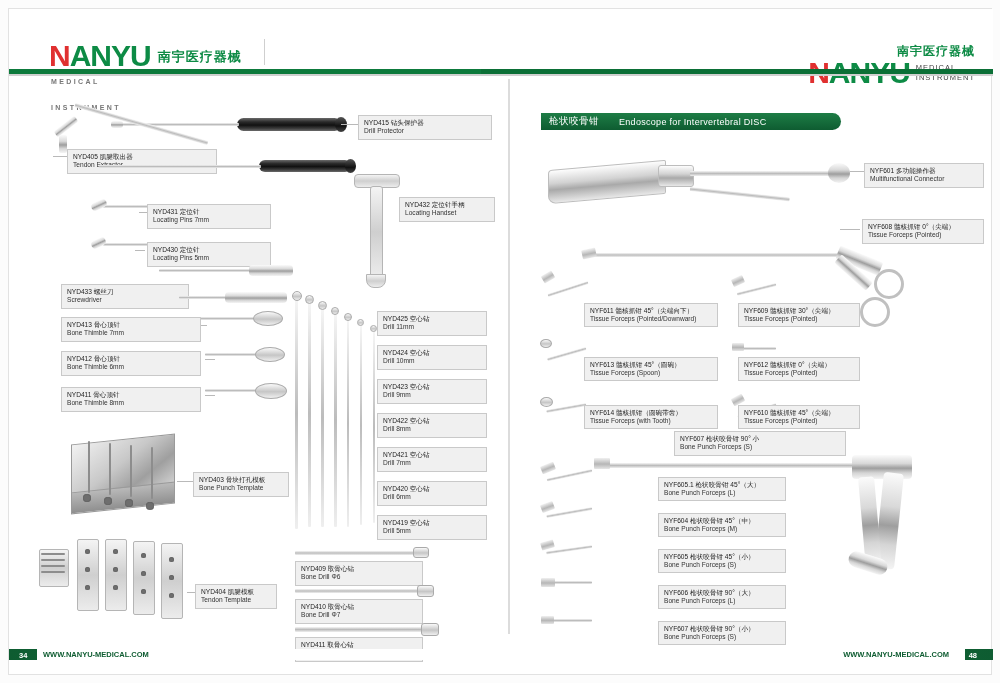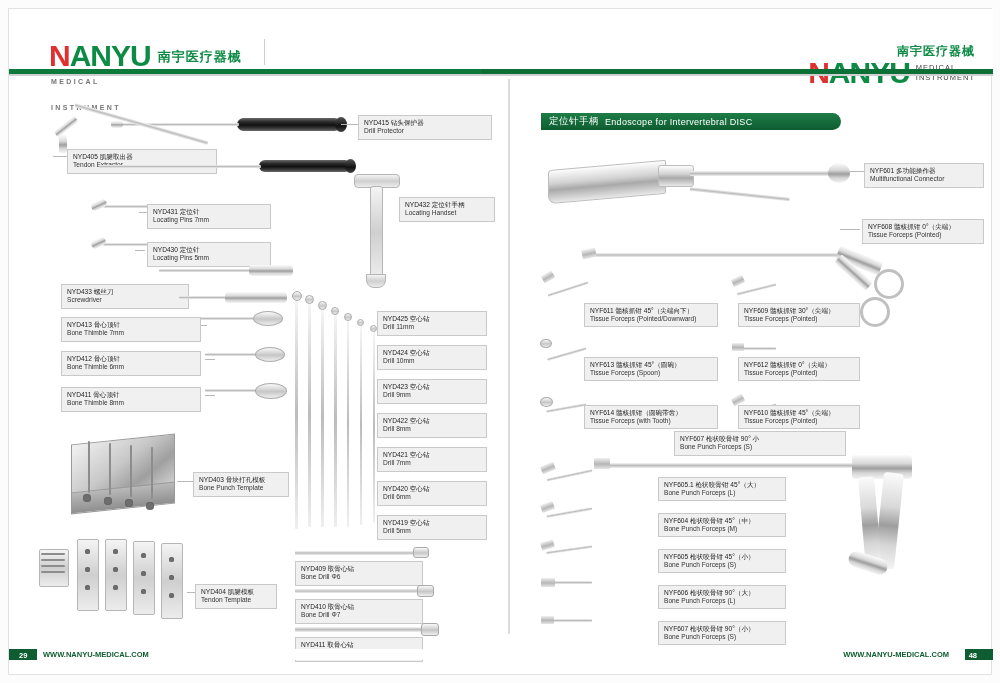--- a/index.html
+++ b/index.html
@@ -93,21 +93,21 @@
   .sec-title {
     position:absolute; left:31px; top:34px;
     width:300px; height:17px;
     background:linear-gradient(to bottom,#1e7d46,#0e5c31);
     border-radius:0 9px 9px 0;
     display:flex; align-items:center;
     padding-left:8px;
     color:#fff;
   }
   .sec-title .cn { font-size:9.5px; letter-spacing:0.5px; }
-  .sec-title .en { font-size:9px; margin-left:6px; letter-spacing:0.3px; }
+  .sec-title .en { font-size:9px; margin-left:20px; letter-spacing:0.3px; }
 
   
   .lbl {
     position:absolute;
     background:#f0f0f0;
     border:1px solid #c9c9c9;
     font-size:6.6px;
     color:#222;
     line-height:8.4px;
     padding:3px 5px;
@@ -474,21 +474,21 @@
       </div>
       <div class="lbl" style="left:286px; top:558px; width:128px;">
         <span class="cn">NYD411 取骨心钻</span>
         <span class="en">Bone Drill  Φ8</span>
       </div>
     </div>
 
     <div class="panel panel-right">
 
       <div class="sec-title">
-        <span class="cn">定位针手柄</span>
+        <span class="cn">枪状咬骨钳</span>
         <span class="en">Endoscope for Intervertebral DISC</span>
       </div>
 
       <div class="inst" style="left:38px; top:78px;">
         <div class="scope-body" style="left:0; top:8px; width:118px; height:34px; border-radius:4px 2px 2px 8px; transform:skewY(-5deg);"></div>
         <div class="scope-body" style="left:110px; top:8px; width:36px; height:22px; border-radius:3px;"></div>
         <div class="rod-thin" style="left:142px; top:14px; width:150px; height:5px;"></div>
         <div class="rod" style="left:280px; top:6px; width:22px; height:20px; border-radius:50%;"></div>
         <div class="rod-thin" style="left:142px; top:30px; width:100px; height:4px; transform:rotate(6deg); transform-origin:left center;"></div>
       </div>
@@ -622,21 +622,21 @@
       </div>
       <div class="lbl two" style="left:148px; top:542px; width:128px;">
         <span class="cn">NYF607 枪状咬骨钳 90°（小）</span>
         <span class="en">Bone Punch Forceps (S)</span>
       </div>
     </div>
 
     <div class="footer">
       <div class="foot-bar-left"></div>
       <div class="foot-white-l"></div>
-      <div class="foot-pageno" style="left:10px;">29</div>
+      <div class="foot-pageno" style="left:10px;">34</div>
       <div class="foot-url" style="left:34px;">WWW.NANYU-MEDICAL.COM</div>
 
       <div class="foot-bar-right"></div>
       <div class="foot-white-r"></div>
       <div class="foot-url" style="right:42px;">WWW.NANYU-MEDICAL.COM</div>
       <div class="foot-pageno" style="right:14px;">48</div>
     </div>
 
   </div>
 </div>

